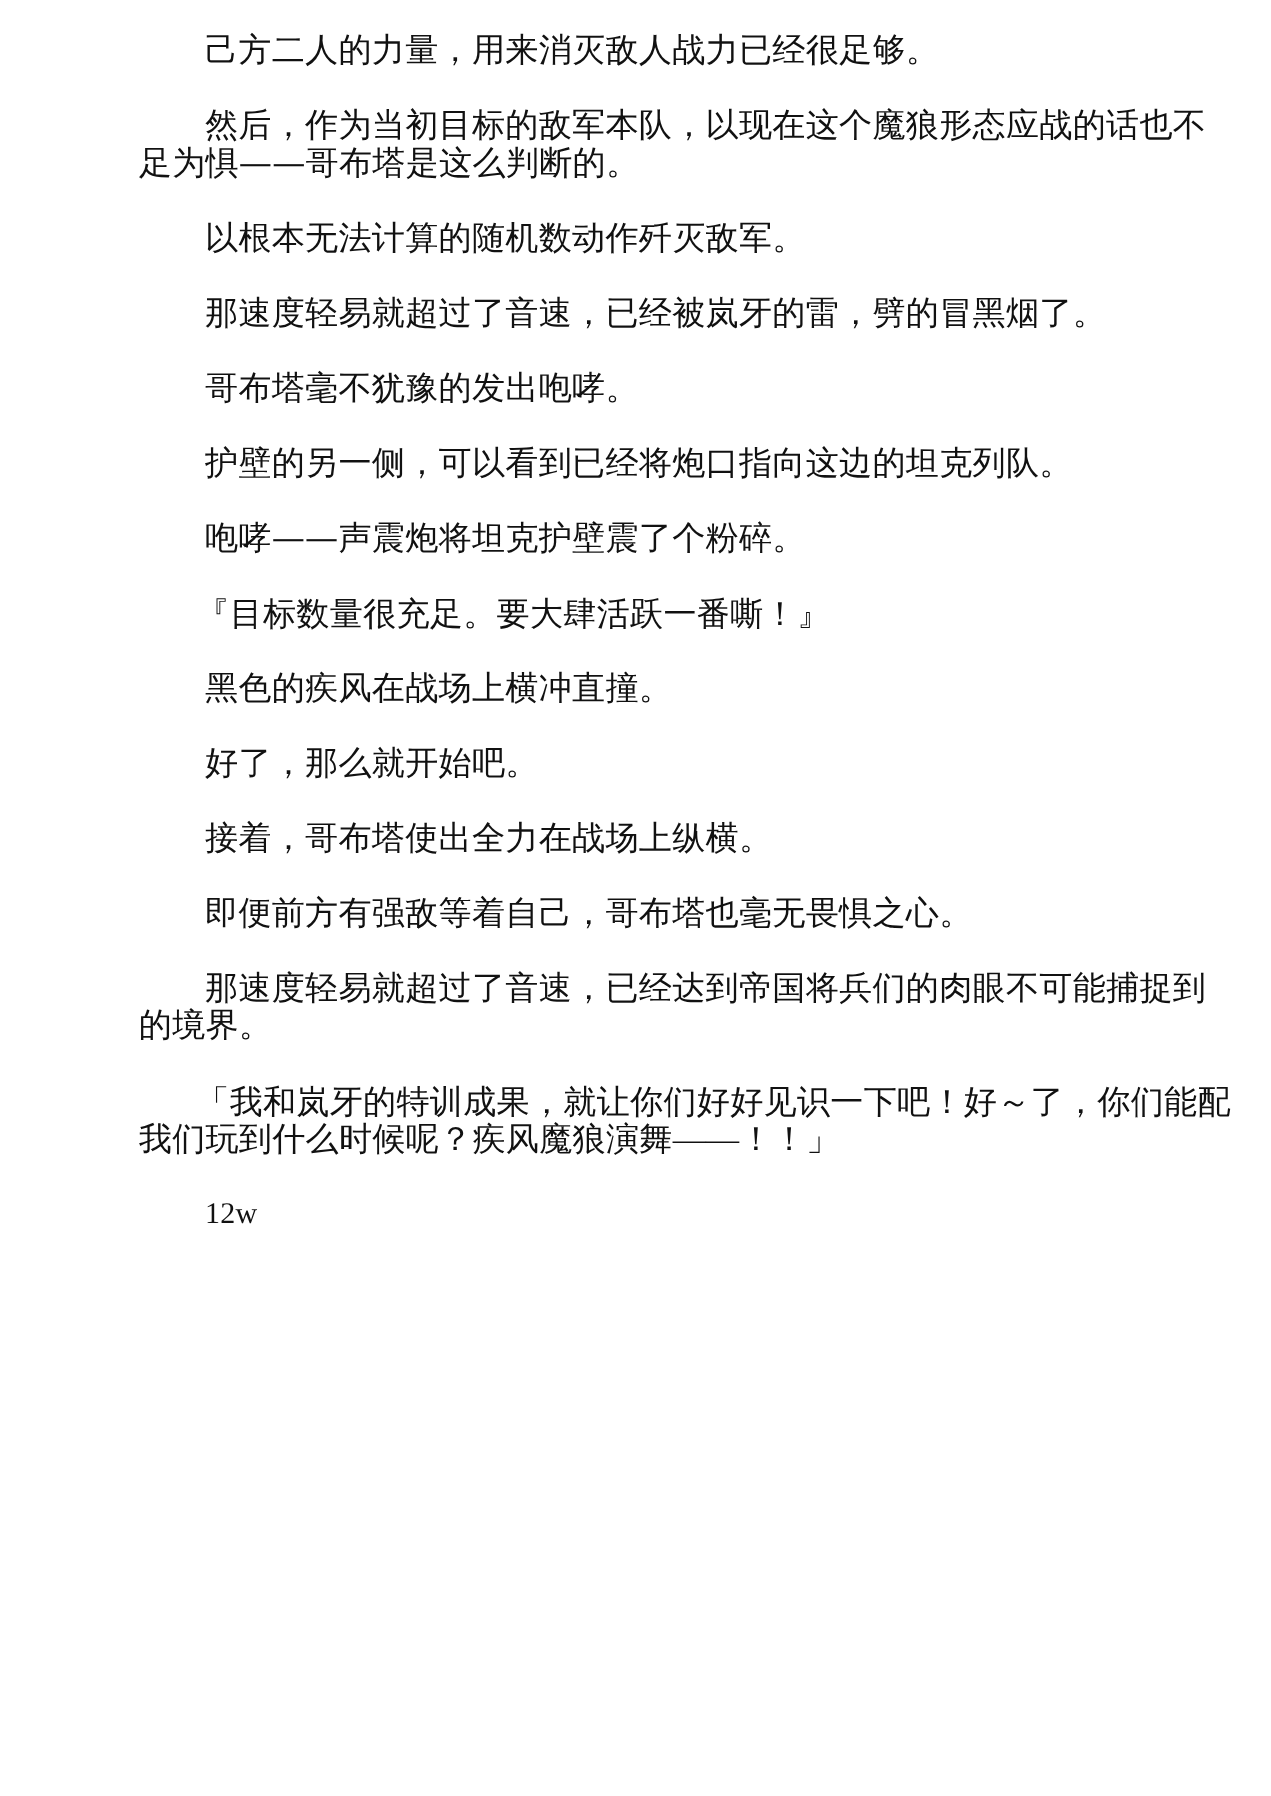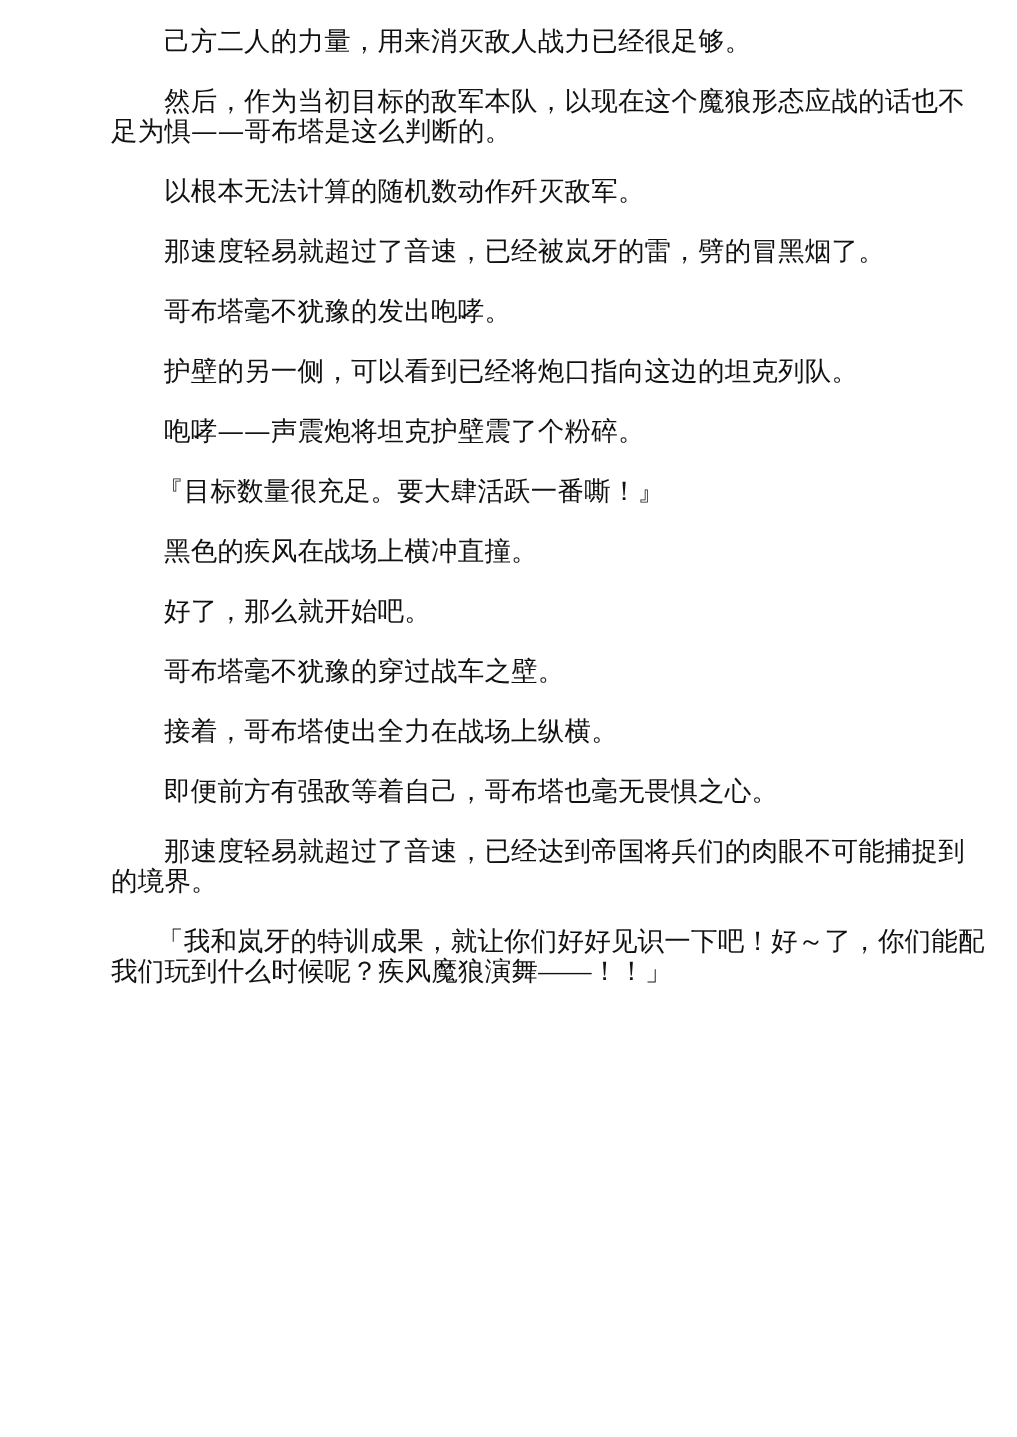--- a/index.html
+++ b/index.html
@@ -47,18 +47,18 @@
   <p class="para">己方二人的力量，用来消灭敌人战力已经很足够。</p>
   <p class="para">然后，作为当初目标的敌军本队，以现在这个魔狼形态应战的话也不足为惧——哥布塔是这么判断的。</p>
   <p class="para">以根本无法计算的随机数动作歼灭敌军。</p>
   <p class="para">那速度轻易就超过了音速，已经被岚牙的雷，劈的冒黑烟了。</p>
   <p class="para">哥布塔毫不犹豫的发出咆哮。</p>
   <p class="para">护壁的另一侧，可以看到已经将炮口指向这边的坦克列队。</p>
   <p class="para">咆哮——声震炮将坦克护壁震了个粉碎。</p>
   <p class="para dialog">『目标数量很充足。要大肆活跃一番嘶！』</p>
   <p class="para">黑色的疾风在战场上横冲直撞。</p>
   <p class="para">好了，那么就开始吧。</p>
-  <p class="para">哥布塔毫不犹豫的穿过战车之壁。</p>
   <p class="para">接着，哥布塔使出全力在战场上纵横。</p>
   <p class="para">即便前方有强敌等着自己，哥布塔也毫无畏惧之心。</p>
   <p class="para">那速度轻易就超过了音速，已经达到帝国将兵们的肉眼不可能捕捉到的境界。</p>
   <p class="para dialog">「我和岚牙的特训成果，就让你们好好见识一下吧！好～了，你们能配我们玩到什么时候呢？疾风魔狼演舞——！！」</p>
+  <p class="para num">12w</p>
 </div>
 
 </body></html>

